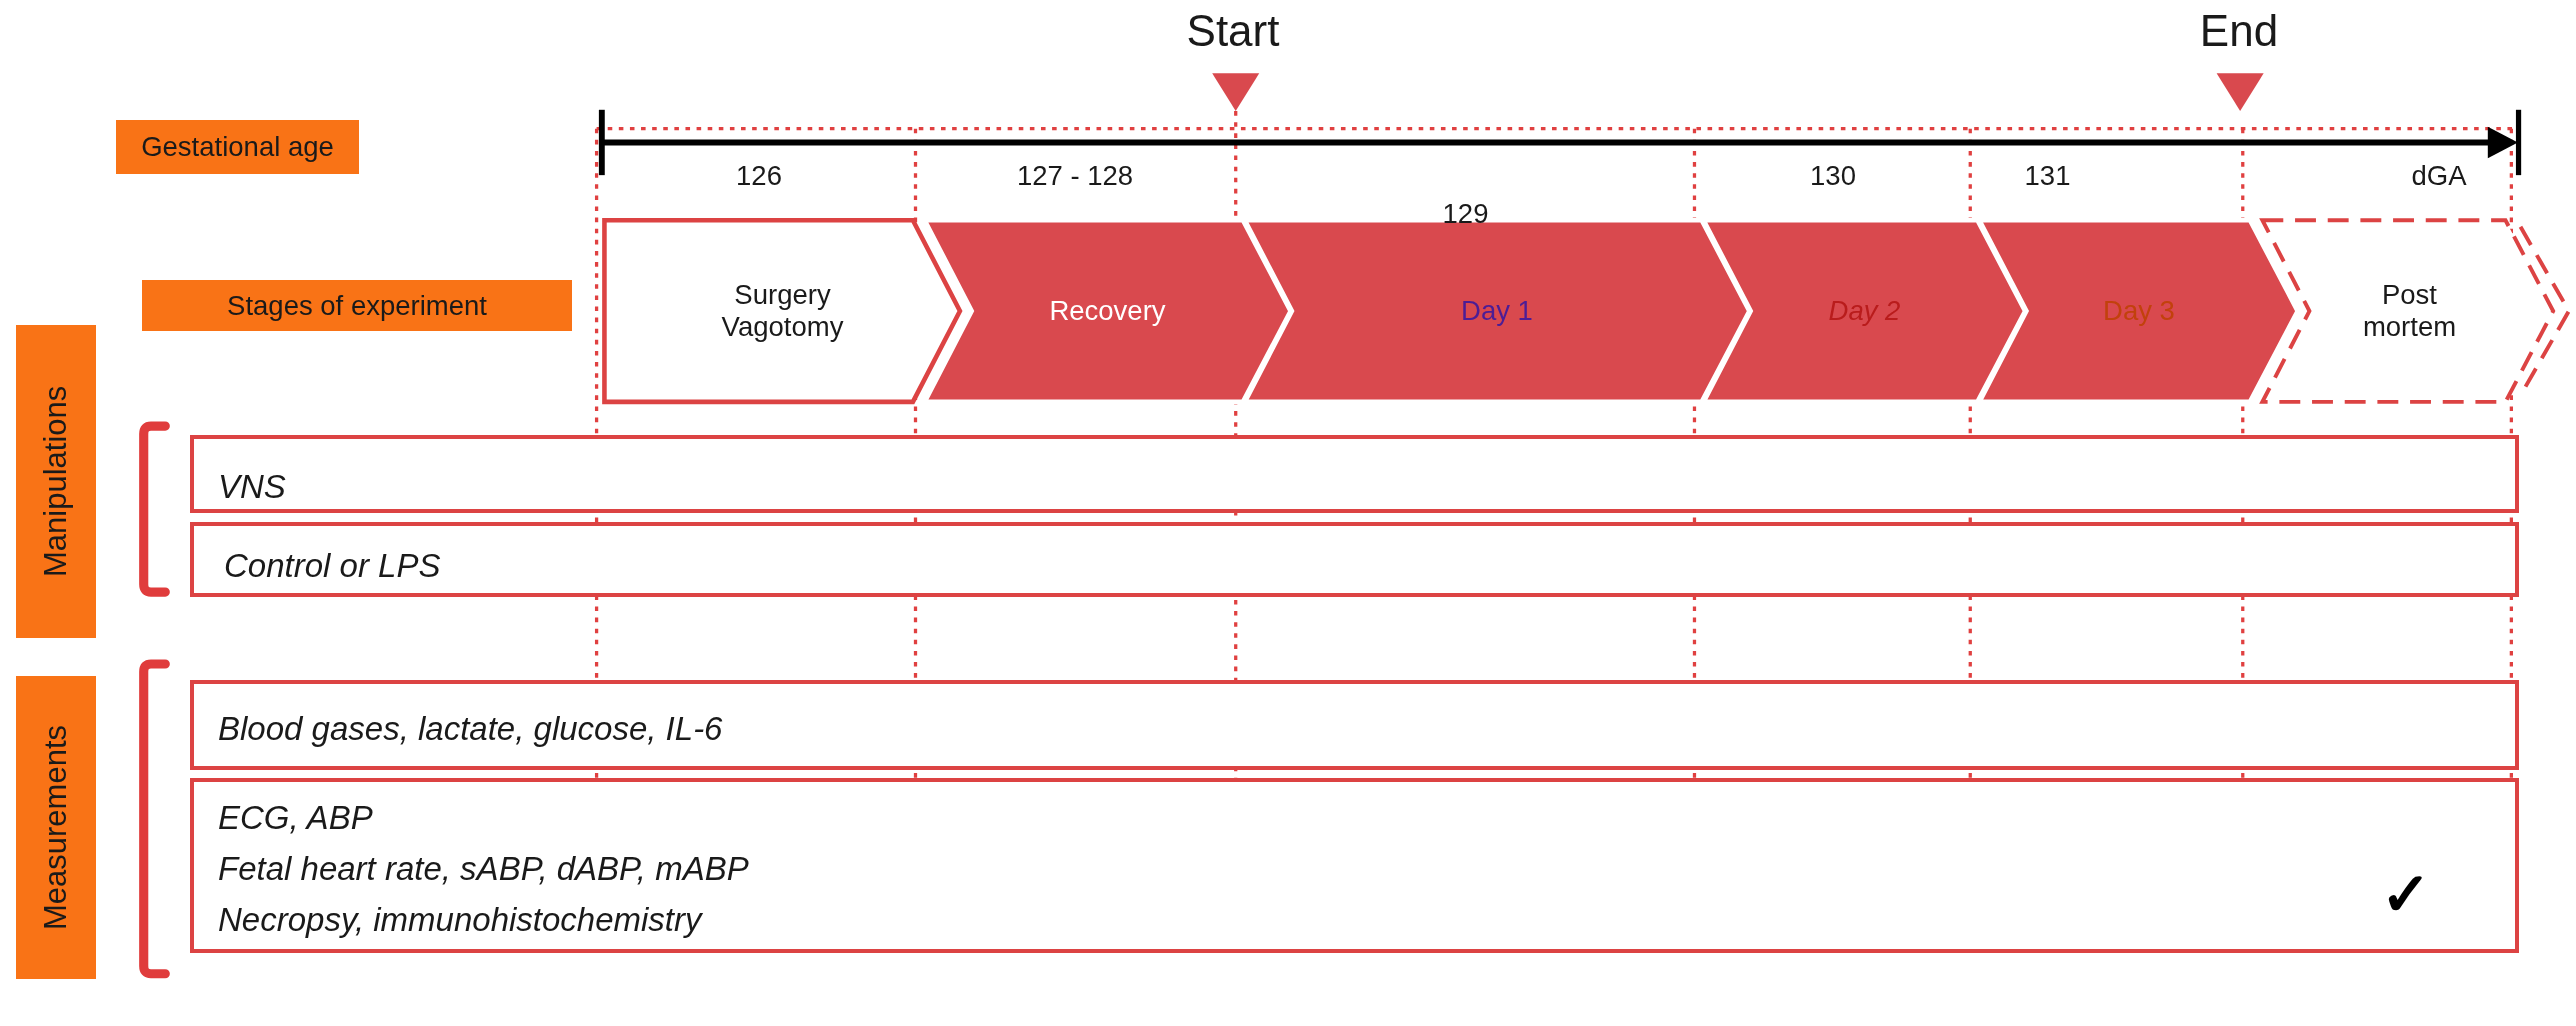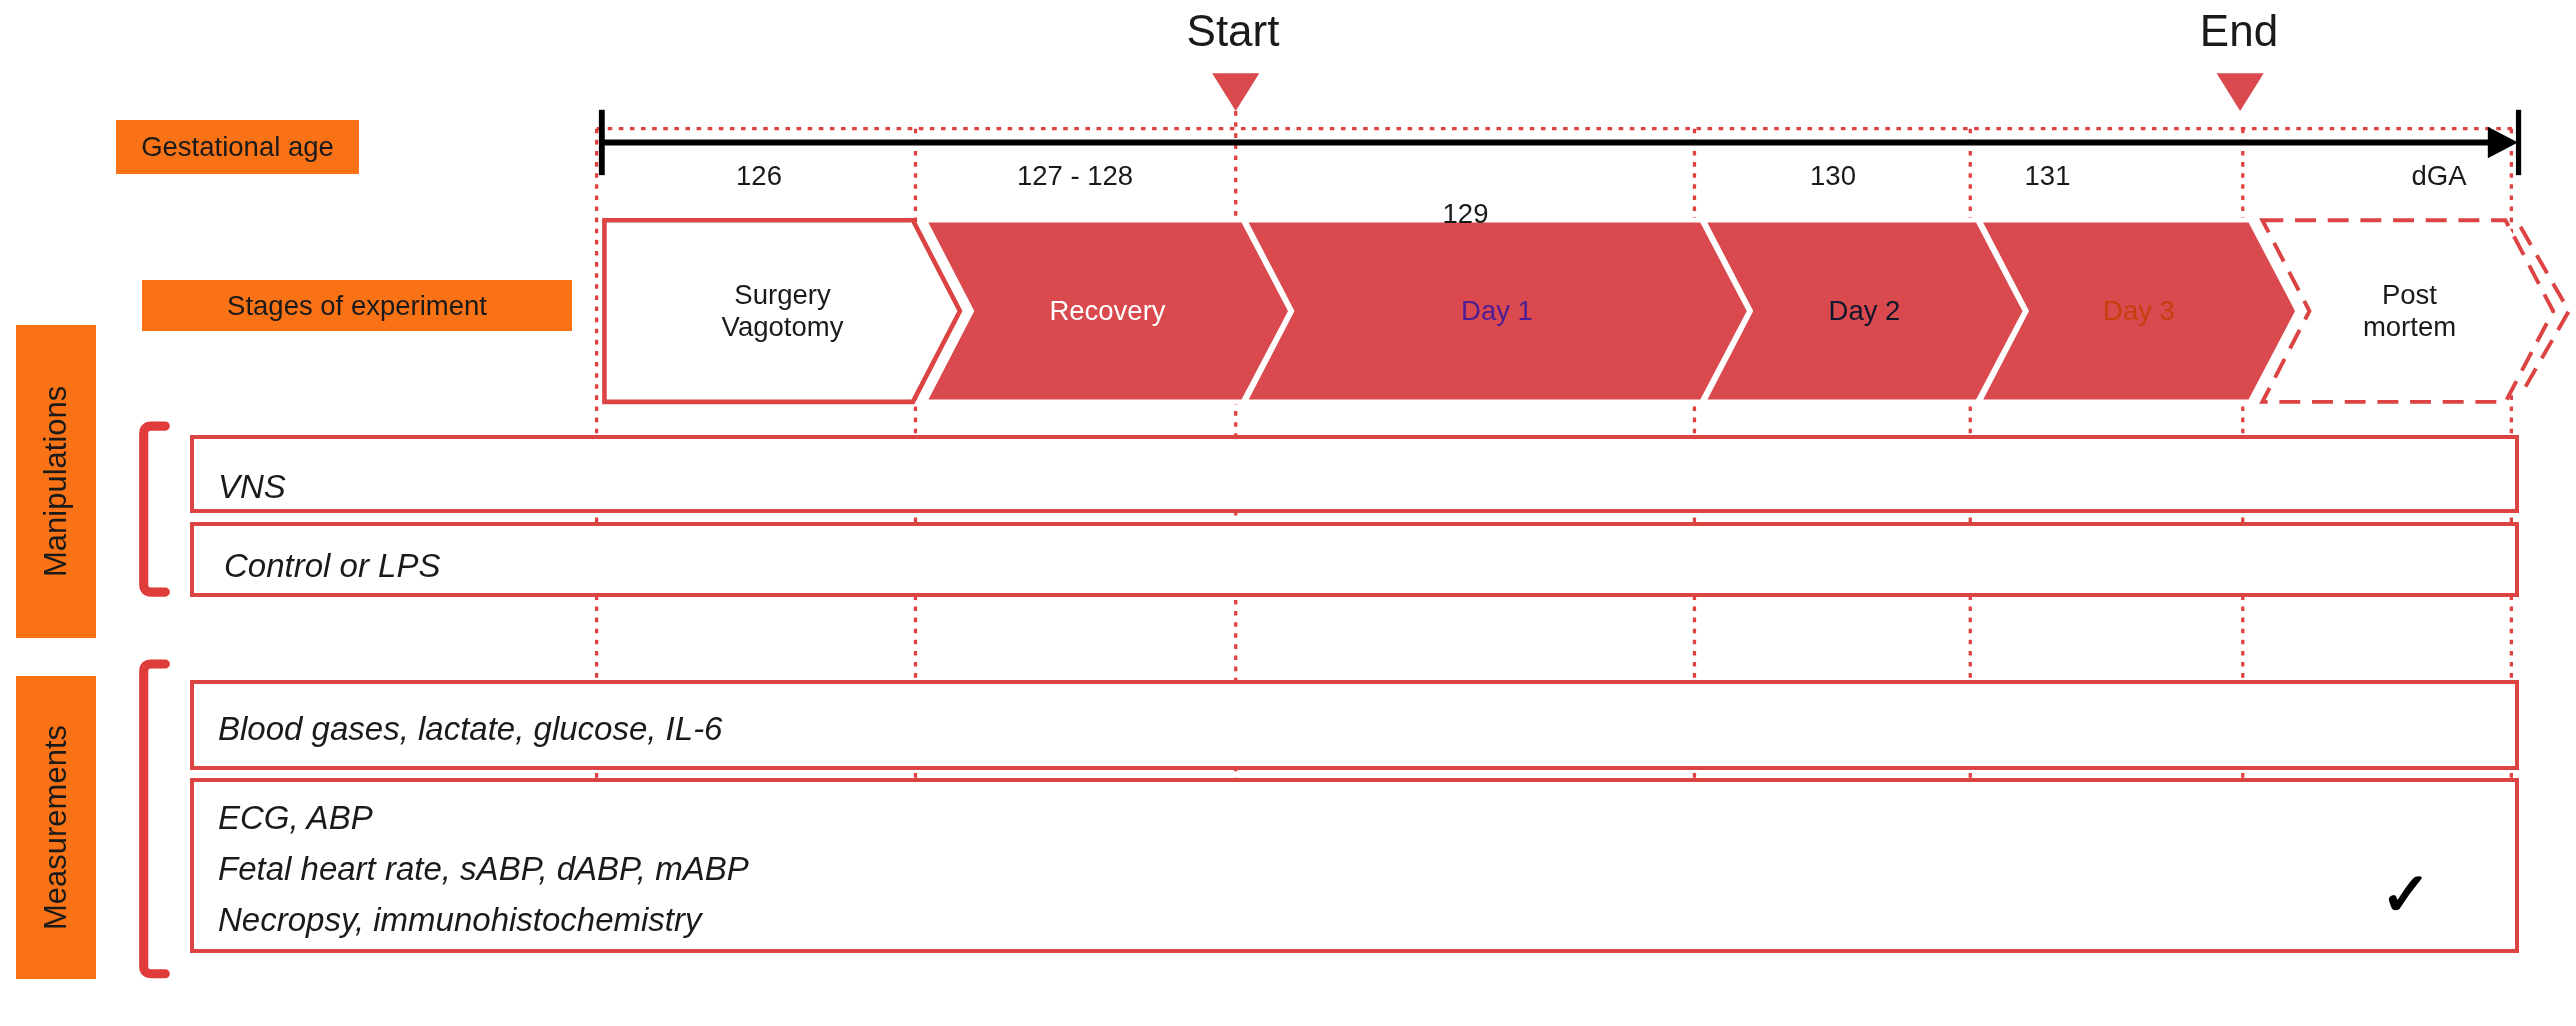--- a/index.html
+++ b/index.html
@@ -111,21 +111,21 @@
   <div class="abs center ticklabel" style="left:1695px;top:154px;width:276px;height:43px;">130</div>
   <div class="abs center ticklabel" style="left:1911px;top:154px;width:273px;height:43px;">131</div>
   <div class="abs center ticklabel" style="left:2367px;top:154px;width:144px;height:43px;">dGA</div>
 
   <div class="abs center beige ticklabel" style="left:142px;top:280px;width:430px;height:51px;">Stages of experiment</div>
 
   <div class="abs center stagelabel pre" style="left:604px;top:220px;width:357px;height:182px;">Surgery
 Vagotomy</div>
   <div class="abs center stagelabel" style="left:972px;top:220px;width:271px;height:182px;color:#ffffff;">Recovery</div>
   <div class="abs center stagelabel" style="left:1292px;top:220px;width:410px;height:182px;color:#4c1d95;">Day 1</div>
-  <div class="abs center stagelabel" style="left:1751px;top:220px;width:227px;height:182px;color:#0f172a;">Day 2</div>
+  <div class="abs center stagelabel" style="left:1751px;top:220px;width:227px;height:182px;color:#b91c1c;font-style:italic;">Day 2</div>
   <div class="abs center stagelabel" style="left:2027px;top:220px;width:224px;height:182px;color:#c2410c;">Day 3</div>
   <div class="abs center stagelabel pre" style="left:2310px;top:220px;width:199px;height:182px;">Post
 mortem</div>
 
   <div class="abs beige vlabel" style="left:16.3px;top:325px;width:80px;height:313px;">Manipulations</div>
   <div class="abs beige vlabel" style="left:16.3px;top:676px;width:80px;height:303px;">Measurements</div>
 
   <div class="abs rowbox" style="left:190px;top:435px;width:2329px;height:78px;"></div>
   <div class="abs rowbox" style="left:190px;top:522px;width:2329px;height:75px;"></div>
   <div class="abs rowlabel" style="left:218px;top:468px;">VNS</div>

